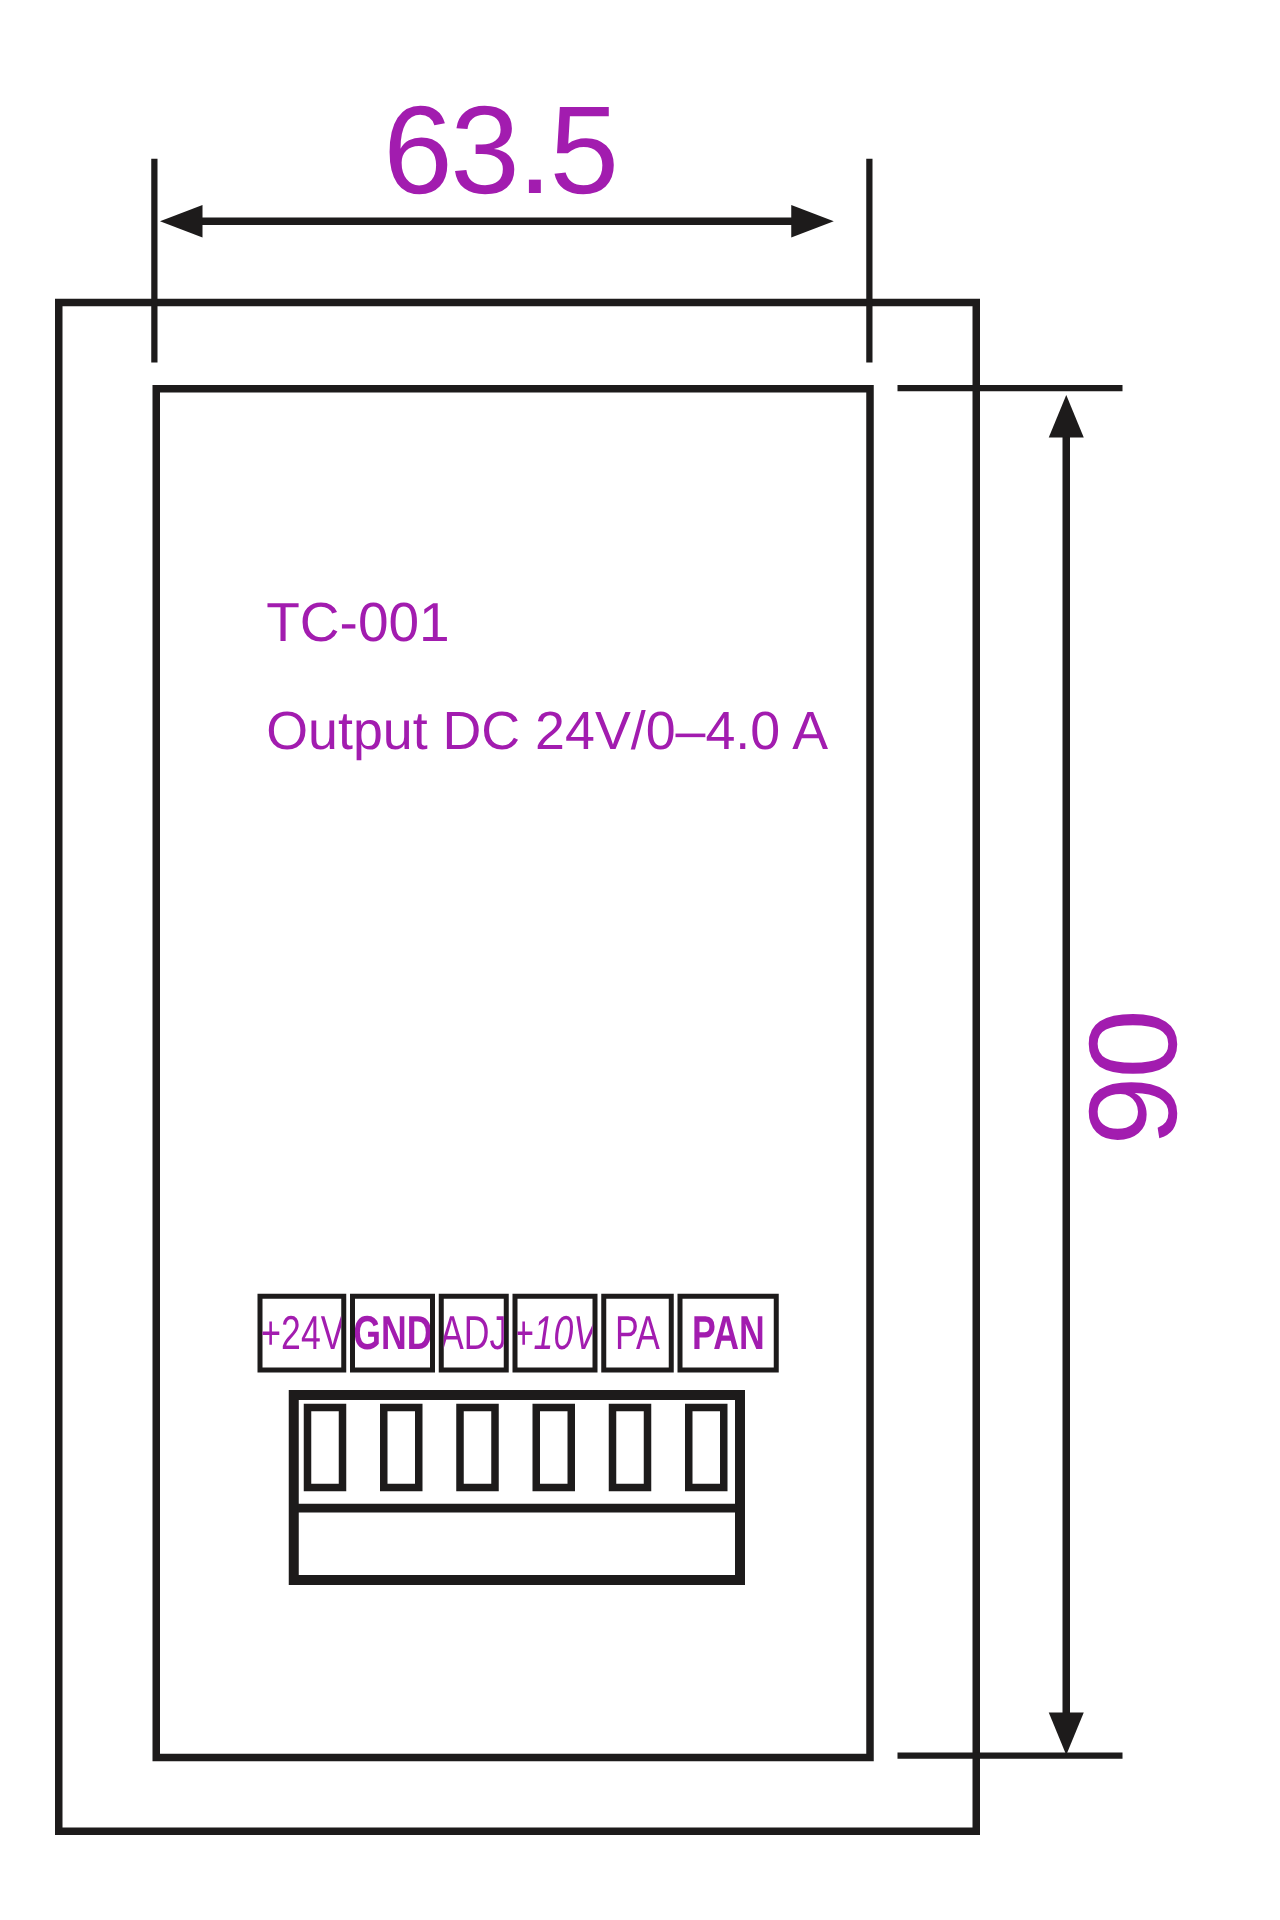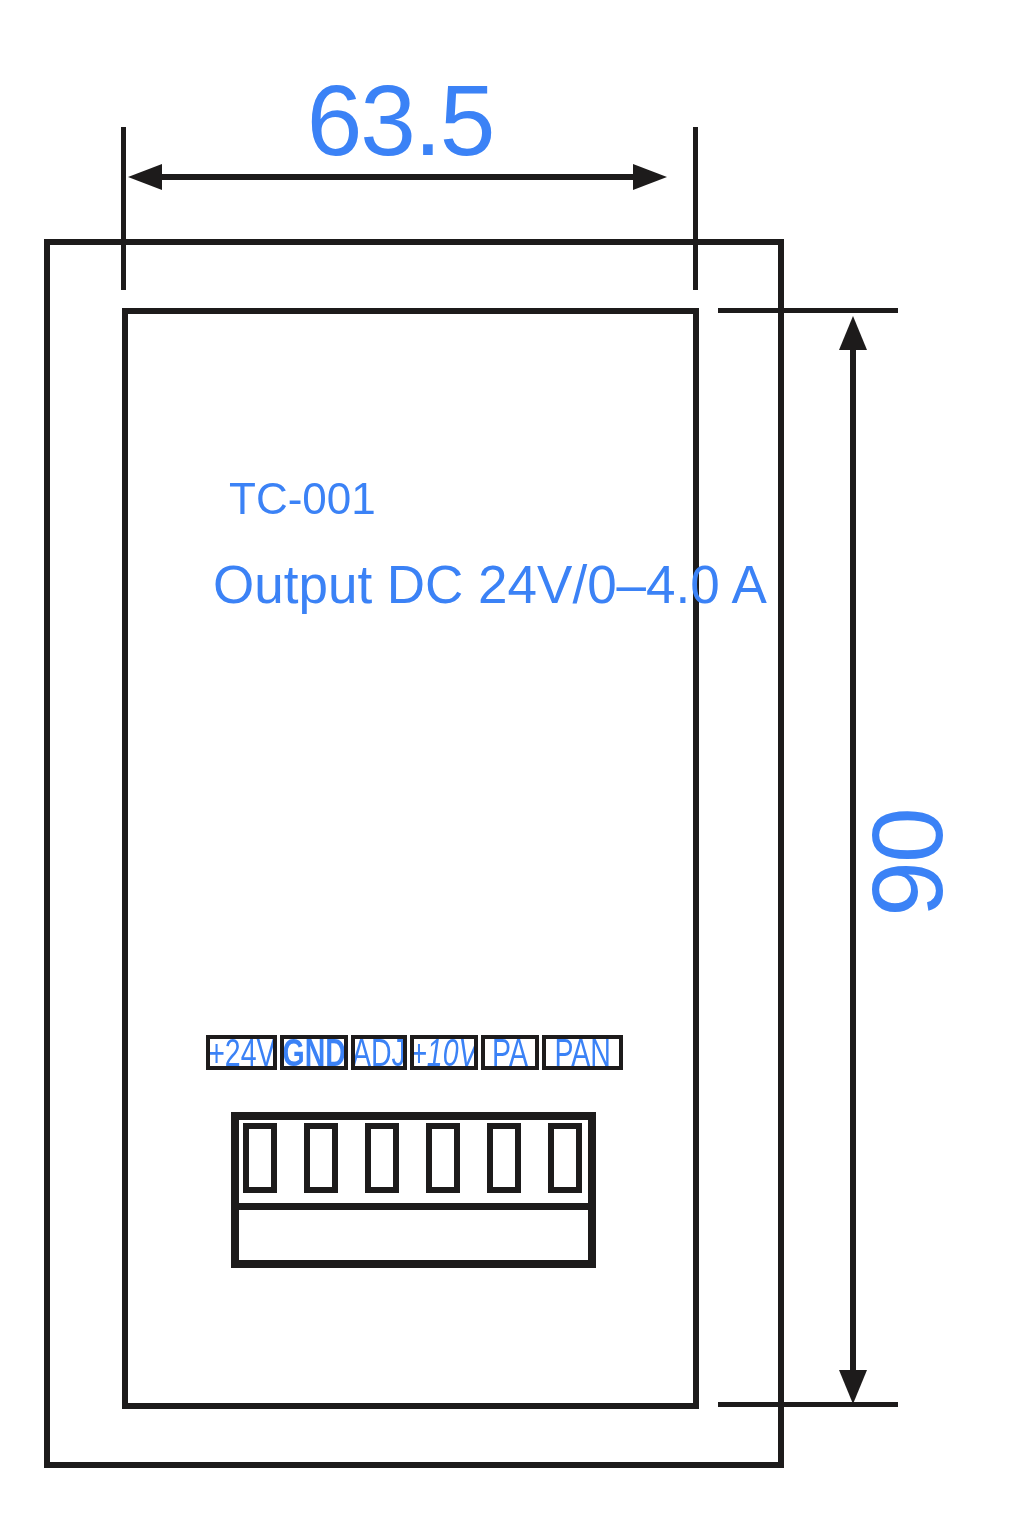--- a/index.html
+++ b/index.html
@@ -2,21 +2,21 @@
 <html><head>
 <meta charset="utf-8">
 <style>
   html, body { margin: 0; padding: 0; background: #ffffff; }
   .canvas {
     position: relative;
     width: 1024px;
     height: 1536px;
     background: #ffffff;
     font-family: "Liberation Sans", sans-serif;
-    color: #3b82f6;
+    color: #a21caf;
     overflow: hidden;
   }
   
   .outer-rect {
     position: absolute;
     left: 44px; top: 239px;
     width: 740px; height: 1229px;
     border: 6px solid #1d1b1b;
     box-sizing: border-box;
     background: transparent;
@@ -78,60 +78,60 @@
     width: 200px; height: 100px;
     font-size: 100px; line-height: 100px;
     text-align: center;
     letter-spacing: -2px;
     transform: rotate(-90deg);
   }
   
   .model-text {
     position: absolute;
     left: 213px; top: 474px;
-    font-size: 44px; line-height: 50px; margin-left: 16px;
+    font-size: 44px; line-height: 50px;
   }
   .output-text {
     position: absolute;
     left: 213px; top: 560px;
-    font-size: 53px; line-height: 50px;
+    font-size: 43px; line-height: 50px;
     white-space: nowrap;
   }
   
   .term-row {
     position: absolute;
     left: 206px; top: 1035px;
     height: 49px;
     display: flex;
     gap: 3px;
   }
   .term-cell {
     box-sizing: border-box;
-    height: 35px;
+    height: 63px;
     border: 4px solid #1d1b1b;
     background: #ffffff;
     display: flex;
     align-items: center;
     justify-content: center;
     overflow: hidden;
   }
   .term-cell span {
     display: inline-block;
     font-size: 38px;
     line-height: 38px;
     transform: scaleX(0.75);
     transform-origin: center;
     white-space: nowrap;
   }
   .c0 { width: 71px; }
   .c1 { width: 68px; font-weight: bold; }
   .c2 { width: 56px; }
   .c3 { width: 68px; font-style: italic; }
   .c4 { width: 58px; justify-content: center; }
-  .c5 { width: 81px; }
+  .c5 { width: 81px; font-weight: bold; }
   
   .connector {
     position: absolute;
     left: 231px; top: 1112px;
     width: 365px; height: 156px;
     border: 8px solid #1d1b1b;
     box-sizing: border-box;
     background: #ffffff;
   }
   .connector .divider {

